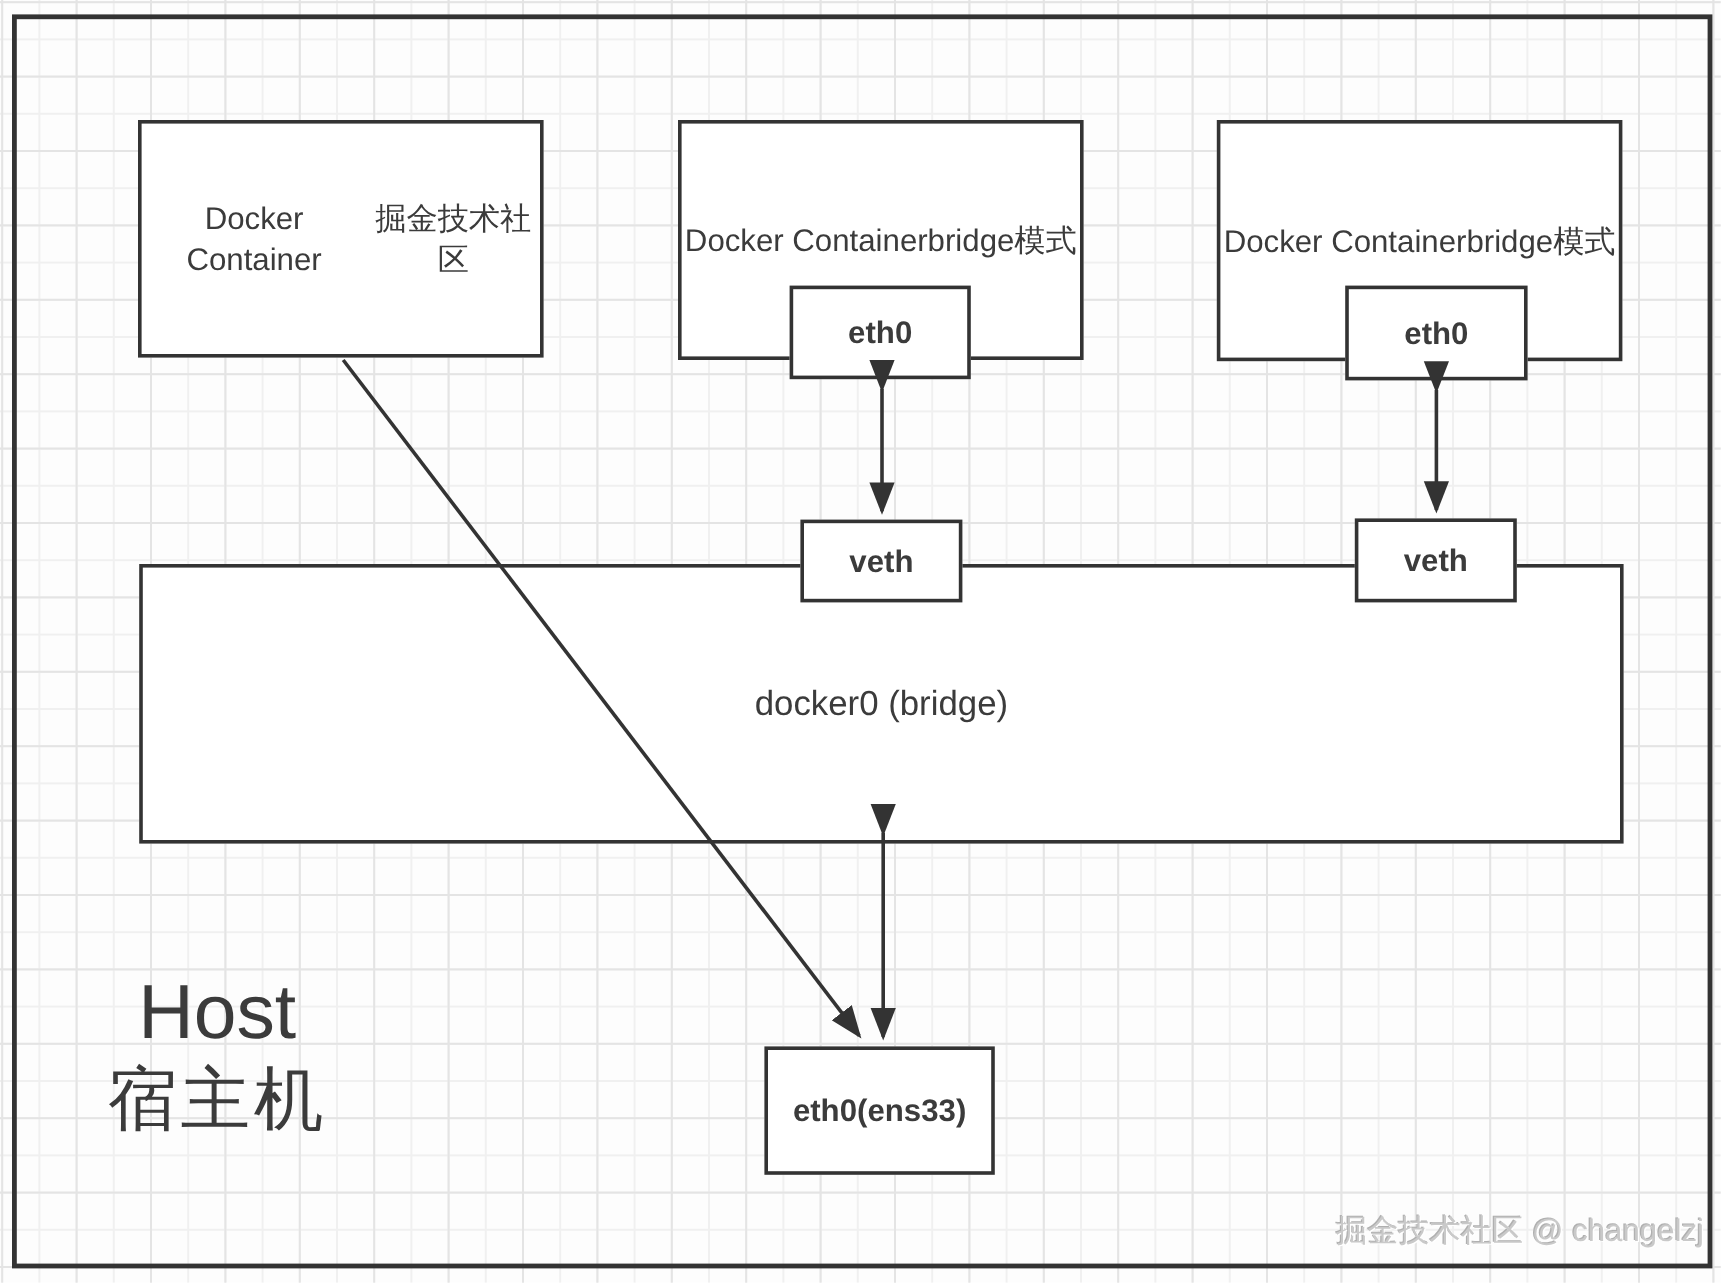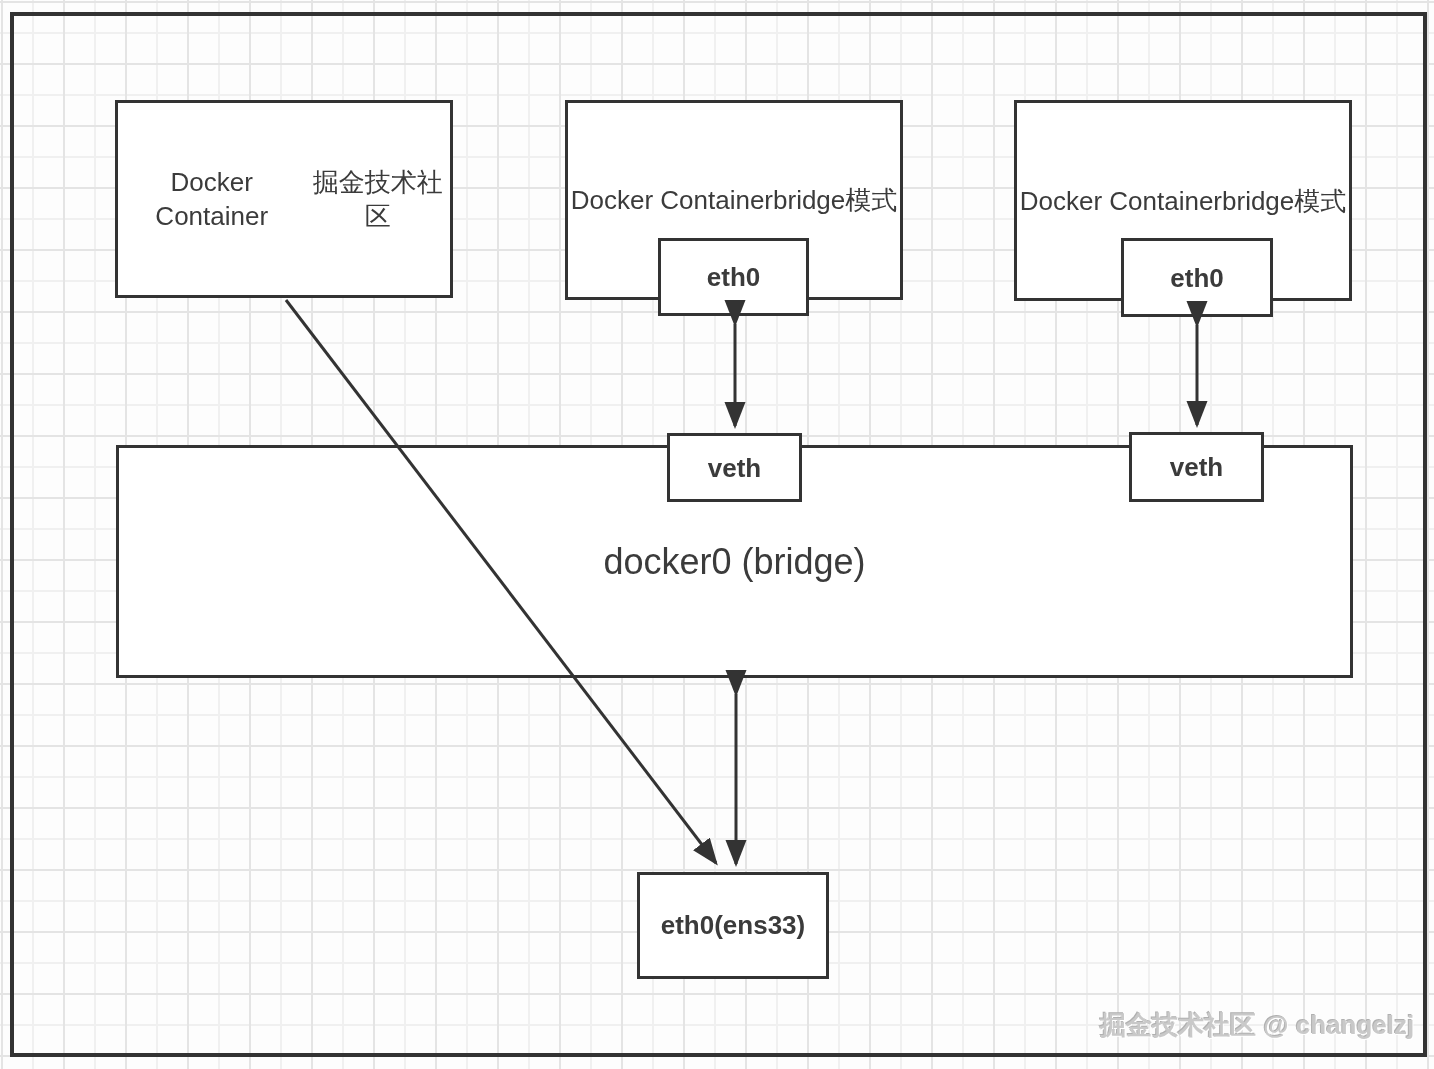--- a/index.html
+++ b/index.html
@@ -46,46 +46,45 @@
   .container-box { z-index: 2; }
   .small-box { z-index: 4; font-size: 26px; font-weight: bold; }
   #container-host   { left: 115px;  top: 100px; width: 338px;  height: 198px; }
   #container-bridge1{ left: 565px;  top: 100px; width: 338px;  height: 200px; }
   #container-bridge2{ left: 1014px; top: 100px; width: 338px;  height: 201px; }
   #eth0-box-1 { left: 658px;  top: 238px; width: 151px; height: 78px; }
   #eth0-box-2 { left: 1121px; top: 238px; width: 152px; height: 79px; }
   #veth-box-1 { left: 667px;  top: 433px; width: 135px; height: 69px; }
   #veth-box-2 { left: 1129px; top: 432px; width: 135px; height: 70px; }
   #docker0-box {
-    left: 116px; top: 445px; width: 1237px; height: 233px;
+    left: 116px; top: 470px; width: 1237px; height: 233px;
     z-index: 2;
-    font-size: 36px;
+    font-size: 29px;
   }
   #host-nic-box { left: 637px; top: 872px; width: 192px; height: 107px; line-height: 33px; }
   .host-label {
     position: absolute;
     left: 78px; top: 808px;
     width: 206px;
     text-align: center;
     z-index: 2;
     color: #3b3b3b;
   }
   .host-label .en { font-size: 64px; line-height: 70px; }
   .host-label .cn { font-size: 58px; line-height: 78px; letter-spacing: 3px; }
   .watermark {
     position: absolute;
     left: 1100px; top: 1008px;
     width: 320px;
-    text-align: left;
+    text-align: right;
     font-size: 26px;
     color: #c9c9c9;
     text-shadow: 1px 1px 0 #ffffff, -1px -1px 0 #b0b0b0;
     z-index: 2;
     white-space: nowrap;
-    font-weight: bold;
   }
   .arrows-layer {
     position: absolute;
     left: 0; top: 0;
     width: 1434px; height: 1069px;
     z-index: 5;
     pointer-events: none;
   }
 </style>
 </head>
@@ -126,20 +125,24 @@
   </div>
   <div class="node small-box" id="veth-box-2">
     <div>veth</div>
   </div>
 
   <div class="node small-box" id="host-nic-box">
     <div>eth0</div>
     <div>(ens33)</div>
   </div>
 
+  <div class="host-label">
+    <div class="en">Host</div>
+    <div class="cn">宿主机</div>
+  </div>
 
   <div class="watermark">掘金技术社区 @ changelzj</div>
 
   <svg class="arrows-layer" viewBox="0 0 1434 1069" xmlns="http://www.w3.org/2000/svg">
     <defs>
       <marker id="ah" markerWidth="10" markerHeight="8" refX="8" refY="3.5" orient="auto" markerUnits="strokeWidth">
         <path d="M0,0 L9,3.5 L0,7 Z" fill="#333333"></path>
       </marker>
     </defs>
 

